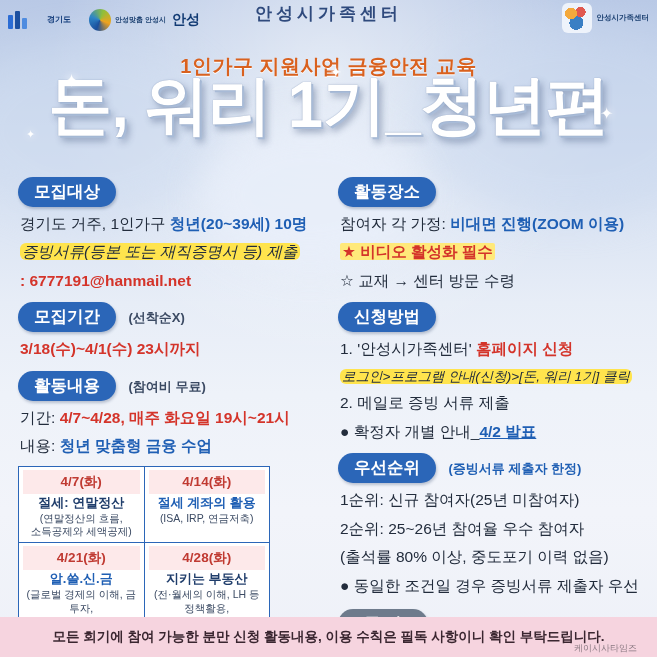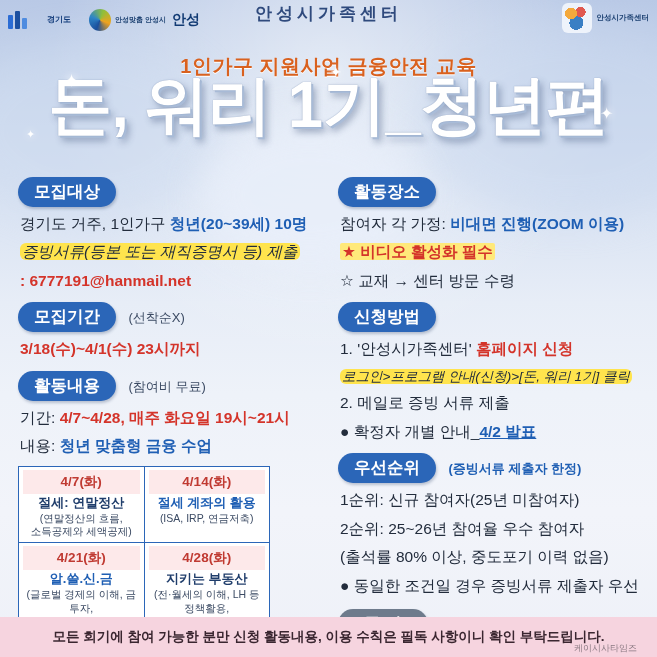--- a/index.html
+++ b/index.html
@@ -73,21 +73,21 @@
   .colL{left:18px;width:312px;}
   .colR{left:338px;width:306px;}
 
   .pill{
     display:inline-block;background:#2b66b8;color:#fff;font-weight:bold;
     font-size:16.5px;padding:4px 16px;border-radius:16px;
     box-shadow:1px 2px 3px rgba(40,60,100,.28);
   }
   .pill.gray{background:#6e7b8c;}
   .pill.wide{padding:4px 26px;}
-  .note{font-size:13px;color:#3b4a63;margin-left:8px;font-weight:normal;}
+  .note{font-size:13px;color:#3b4a63;margin-left:8px;font-weight:bold;}
   .line{font-size:15.5px;color:#222c3c;margin:6px 0 0 2px;line-height:1.45;}
   .blue{color:#1f5fb4;font-weight:bold;}
   .red{color:#d4342a;font-weight:bold;}
   .hl-y{background:#ffe44d;padding:0 2px;border-radius:6px;font-style:italic;}
   .hl-y2{background:#ffe97a;padding:0 2px;border-radius:2px;margin-top:48px;}
 
   
   .tbl{margin-top:8px;width:252px;border:1.6px solid #2b66b8;border-collapse:collapse;background:#fff;}
   .tbl td{border:1.2px solid #2b66b8;padding:3px 4px;text-align:center;vertical-align:top;}
   .tbl .dt{background:#fde9ea;color:#c03a32;font-weight:bold;font-size:13.5px;padding:3px 0;}

